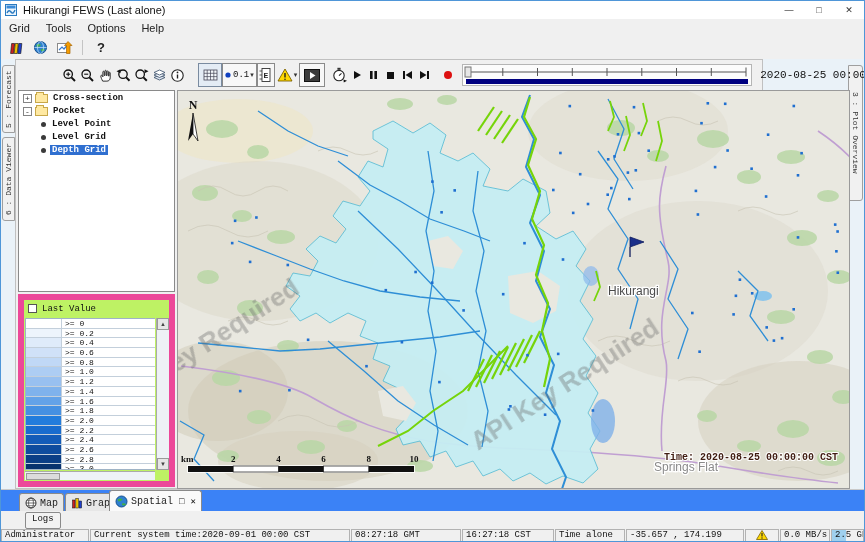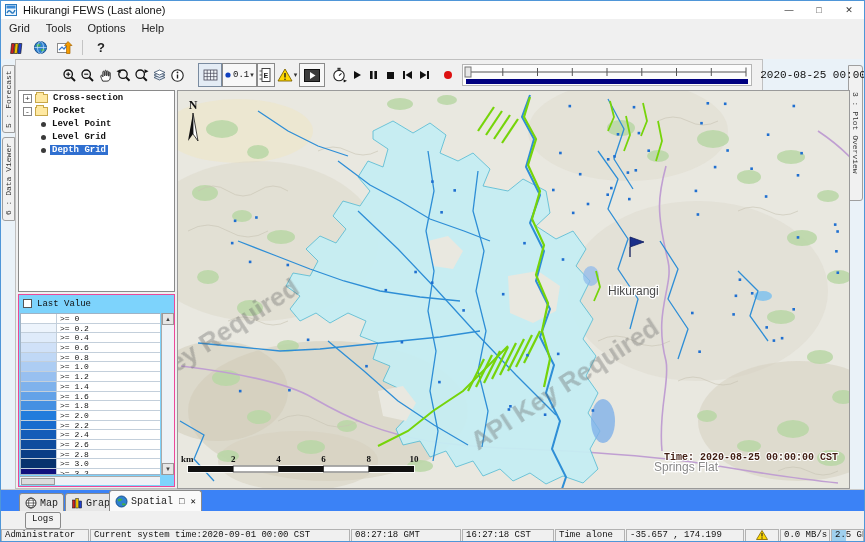--- a/index.html
+++ b/index.html
@@ -46,21 +46,21 @@
   .trow{display:flex;align-items:center;height:12px;margin-top:1px;}
   .trow .lbl{font:bold 9px "Liberation Mono",monospace;color:#111;padding:0 2px;white-space:nowrap;}
   .trow.selected .lbl{background:#2f6fd0;color:#fff;}
   .expander{width:9px;height:9px;border:1px solid #848484;background:#fff;font:8px/7px "Liberation Mono",monospace;
             text-align:center;color:#333;margin-left:4px;flex:0 0 auto;}
   .folder{width:13px;height:9px;background:#ffe9a2;border:1px solid #c8a84a;margin:0 3px;position:relative;flex:0 0 auto;}
   .folder:before{content:"";position:absolute;left:0;top:-3px;width:6px;height:2px;background:#ffe9a2;border:1px solid #c8a84a;border-bottom:none;}
   .bullet{width:5px;height:5px;border-radius:50%;background:#3a3a3a;margin:0 4px 0 0;flex:0 0 auto;}
   .child{margin-left:22px;}
   
-  .legend-box{position:absolute;left:0;top:204px;right:0;height:193px;background:#7dd3fc;border:1px solid #ec4899;}
+  .legend-box{position:absolute;left:0;top:204px;right:0;height:193px;background:#bef264;border:6px solid #ec4899;}
   .legend-check{display:flex;align-items:center;height:17px;padding-left:4px;font:9px "Liberation Mono",monospace;color:#111;}
   .checkbox{width:9px;height:9px;border:1px solid #555;background:#fff;margin-right:5px;flex:0 0 auto;}
   .legend-table{position:absolute;left:1px;top:18px;right:14px;bottom:11px;overflow:hidden;border:1px solid #9fb3c6;border-right:none;}
   .legend-row{display:flex;height:9.7px;border-bottom:1px solid #c3cfdb;}
   .legend-swatch{width:36px;border-right:1px solid #c3cfdb;flex:0 0 auto;}
   .legend-label{flex:1;font:8px/9px "Liberation Mono",monospace;color:#111;padding-left:3px;background:#fff;white-space:nowrap;}
   .vsb{position:absolute;right:0;top:18px;width:13px;bottom:11px;background:#eef2f6;border-left:1px solid #aaa;}
   .sb-arrow{position:absolute;left:0;right:0;height:12px;border:1px solid #9a9a9a;background:#e6e6e6;font-size:6px;
             text-align:center;line-height:11px;color:#444;}
   .hsb{position:absolute;left:1px;right:14px;bottom:1px;height:9px;background:#eef2f6;border-top:1px solid #aaa;}

